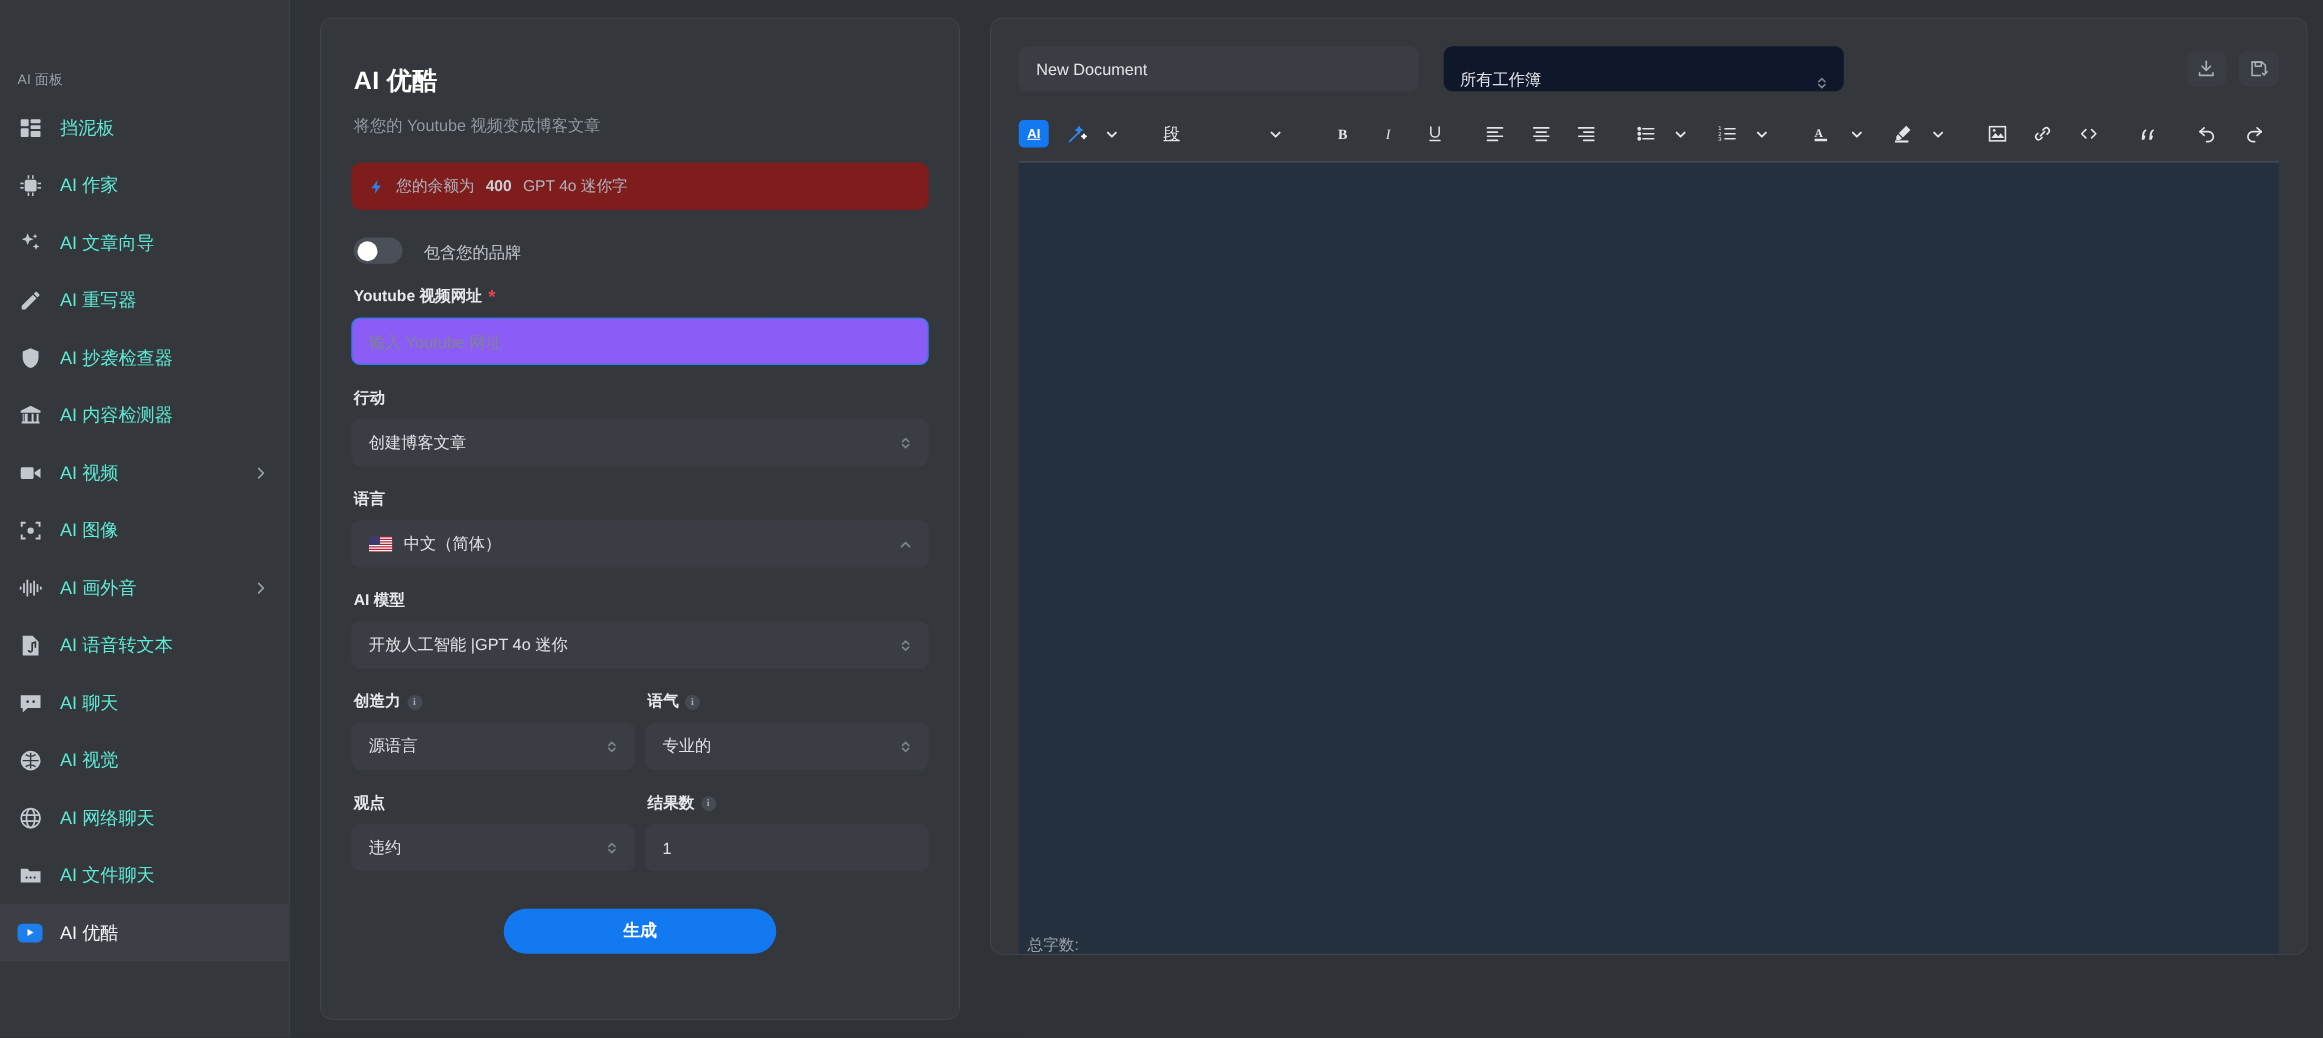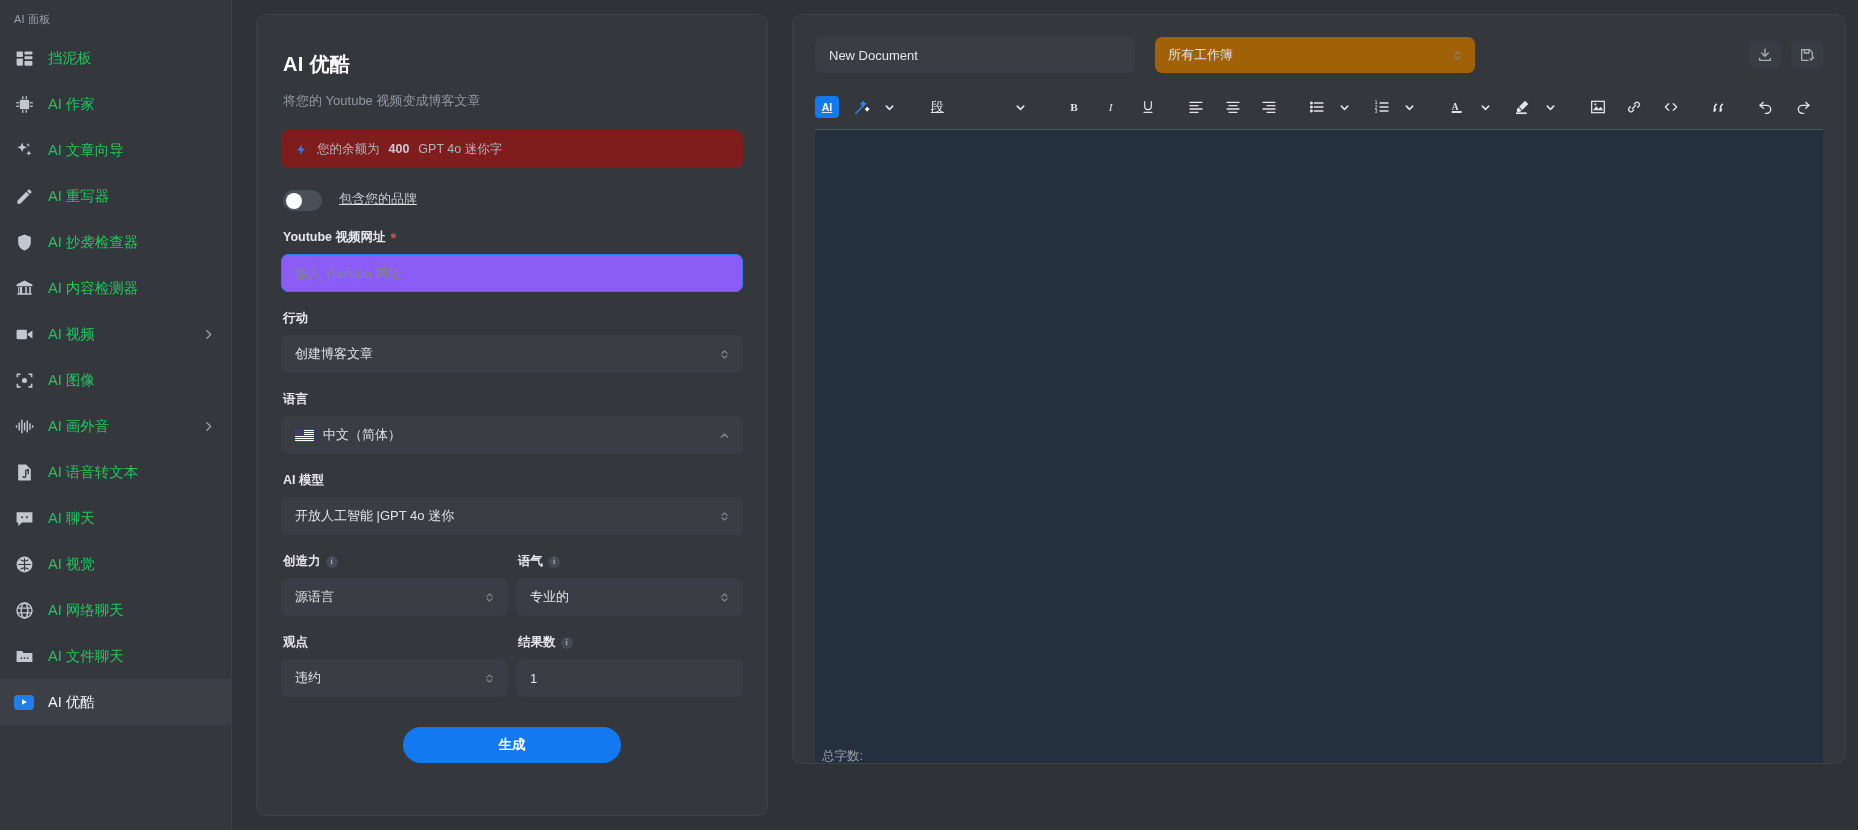--- a/index.html
+++ b/index.html
@@ -19,28 +19,29 @@
     border-right: 1px solid #3c4047;
     padding-top: 6px;
     position: relative;
     overflow: hidden;
     flex: 0 0 232px;
   }
   .sidebar-title {
     font-size: 11px; color: #9aa0a8;
     padding: 6px 0 8px 14px;
     letter-spacing: .2px;
+    margin-top: 44px;
   }
   .nav { display: flex; flex-direction: column; }
   .nav-item {
     display: flex; align-items: center;
     height: 46px;
     padding: 0 16px 0 14px;
     gap: 14px;
-    color: #22c55e;
+    color: #5eead4;
     font-size: 14.5px;
     cursor: pointer;
     position: relative;
   }
   .nav-item.active { background: #3c4046; color: #f2f4f6; }
   .nav-ico {
     width: 20px; height: 20px;
     display: flex; align-items: center; justify-content: center;
     color: #c3c8cf; flex: 0 0 20px;
   }
@@ -89,22 +90,22 @@
     height: 38px;
     display: flex; align-items: center;
     padding: 0 14px; gap: 9px;
     font-size: 12.5px; color: #aeb4bc;
   }
   .credit-bar b { color: #c9ced5; font-weight: 700; }
   .bolt { color: #2a7fe8; display: flex; align-items: center; }
   .bolt svg { width: 13px; height: 13px; }
 
   .toggle-row {
-    display: flex; align-items: flex-start; gap: 17px;
-    margin-top: 22px; padding-left: 2px; text-decoration: underline;
+    display: flex; align-items: flex-end; gap: 17px;
+    margin-top: 22px; padding-left: 2px;
   }
   .toggle {
     width: 39px; height: 21px; border-radius: 11px;
     background: #4b5058; position: relative; cursor: pointer;
     flex: 0 0 39px;
   }
   .toggle .knob {
     position: absolute; top: 2.5px; left: 2.5px;
     width: 16px; height: 16px; border-radius: 50%;
     background: #ffffff;
@@ -181,22 +182,22 @@
     display: flex; align-items: center; gap: 20px;
   }
   .doc-name {
     flex: 0 0 320px; height: 36px;
     background: #3a3e44; border: 1px solid #3a3e44; border-radius: 7px;
     color: #e3e5e8; font-size: 13px; padding: 0 13px;
     outline: none; font-family: inherit;
   }
   .workbook {
     flex: 0 0 320px; height: 36px;
-    background: #a16207; border-radius: 7px;
-    display: flex; align-items: center; padding: 0 12px 0 13px;
+    background: #0f172a; border-radius: 7px;
+    display: flex; align-items: flex-end; padding: 0 12px 0 13px;
     font-size: 13px; color: #dfe2e6; cursor: pointer;
   }
   .workbook .val { flex: 1 1 auto; }
   .editor-top-spacer { flex: 1 1 auto; }
   .icon-btn {
     width: 32px; height: 28px; border-radius: 6px;
     background: #393d43;
     display: flex; align-items: center; justify-content: center;
     color: #aab0b8; cursor: pointer;
   }

